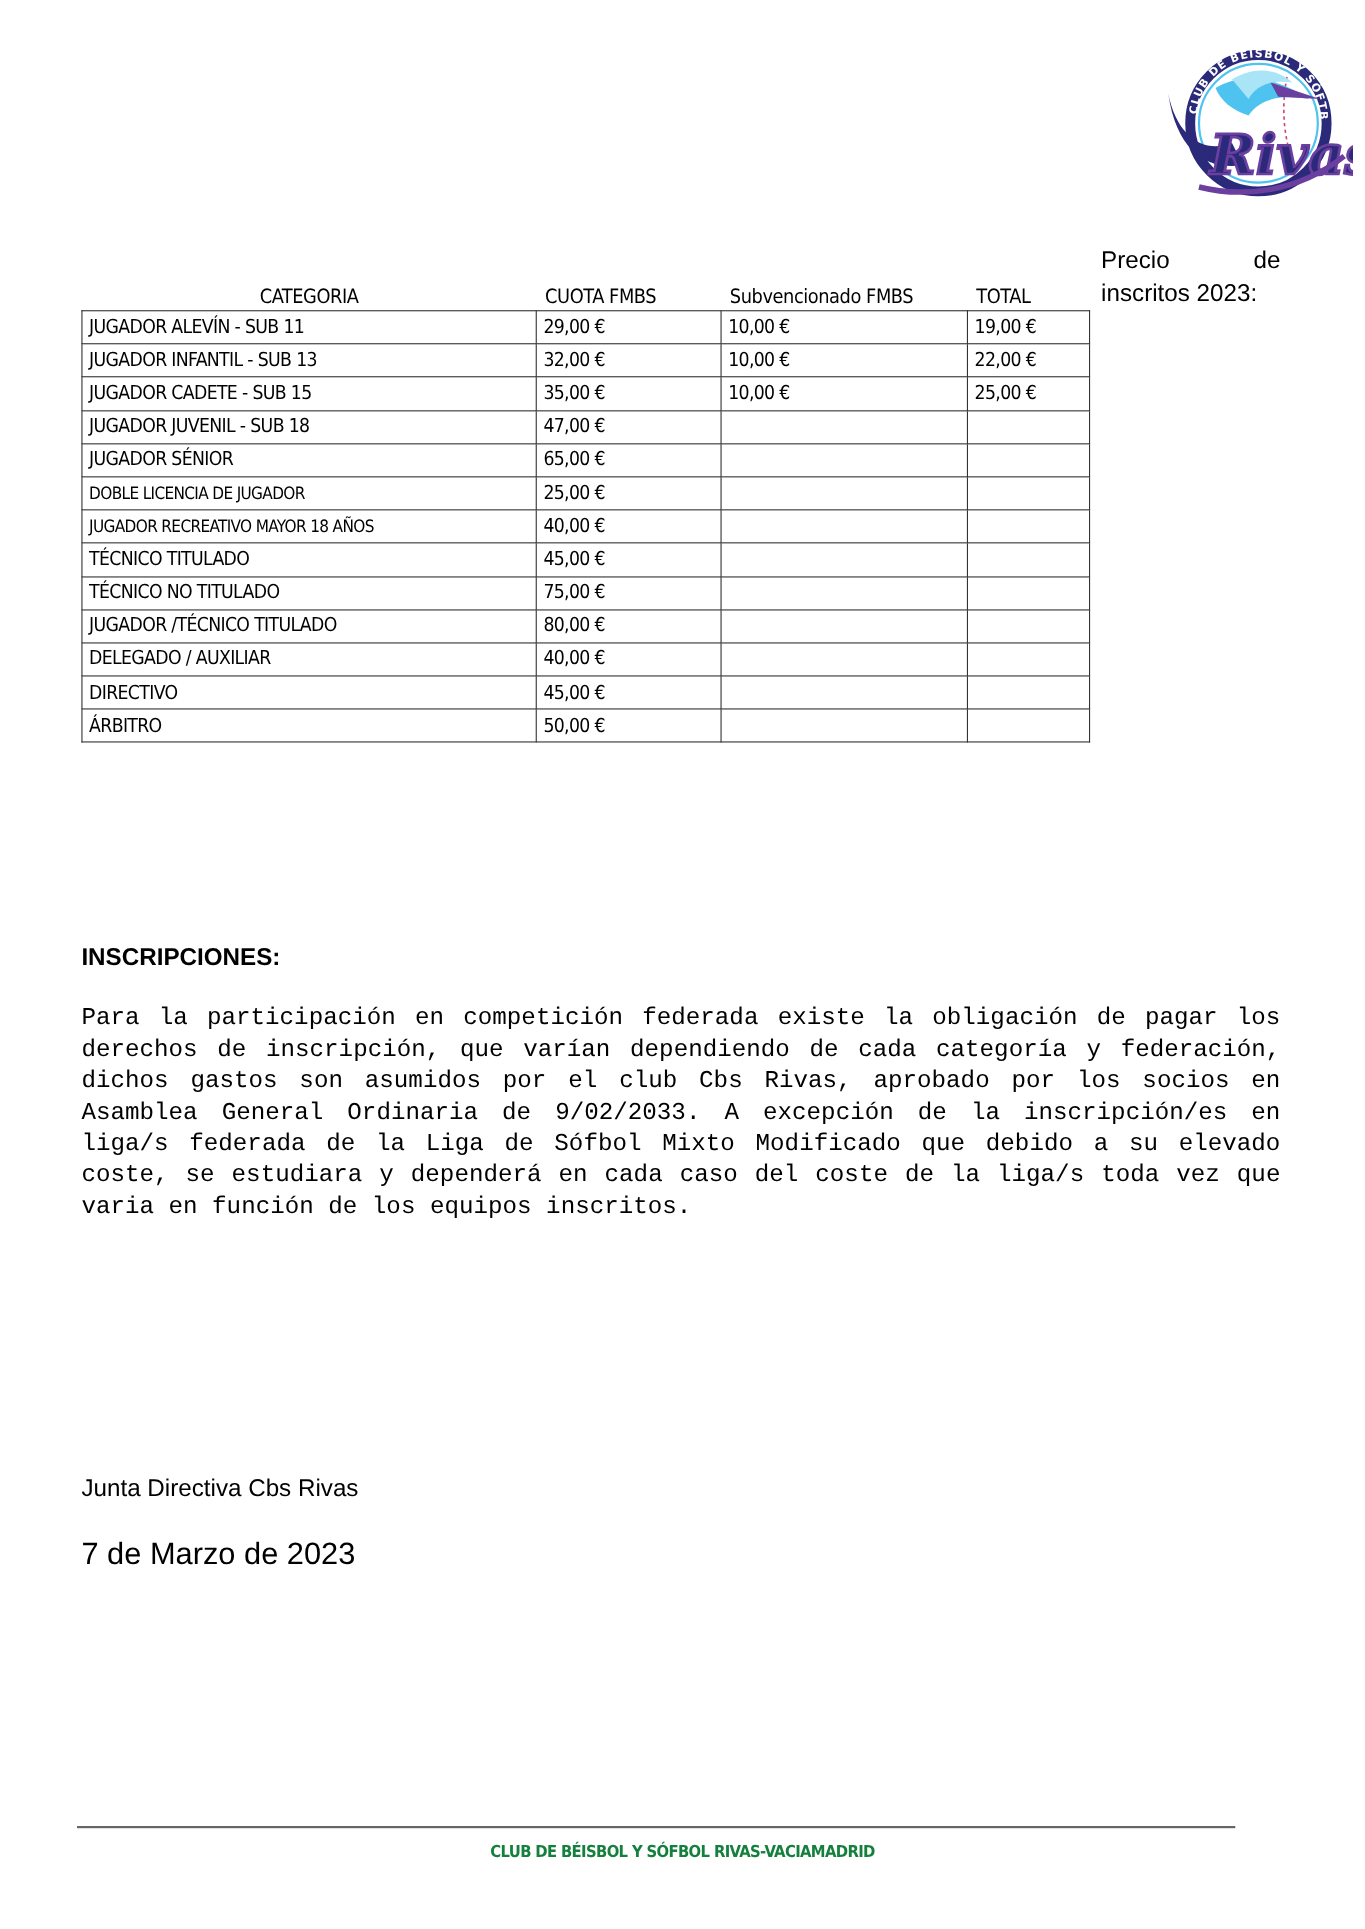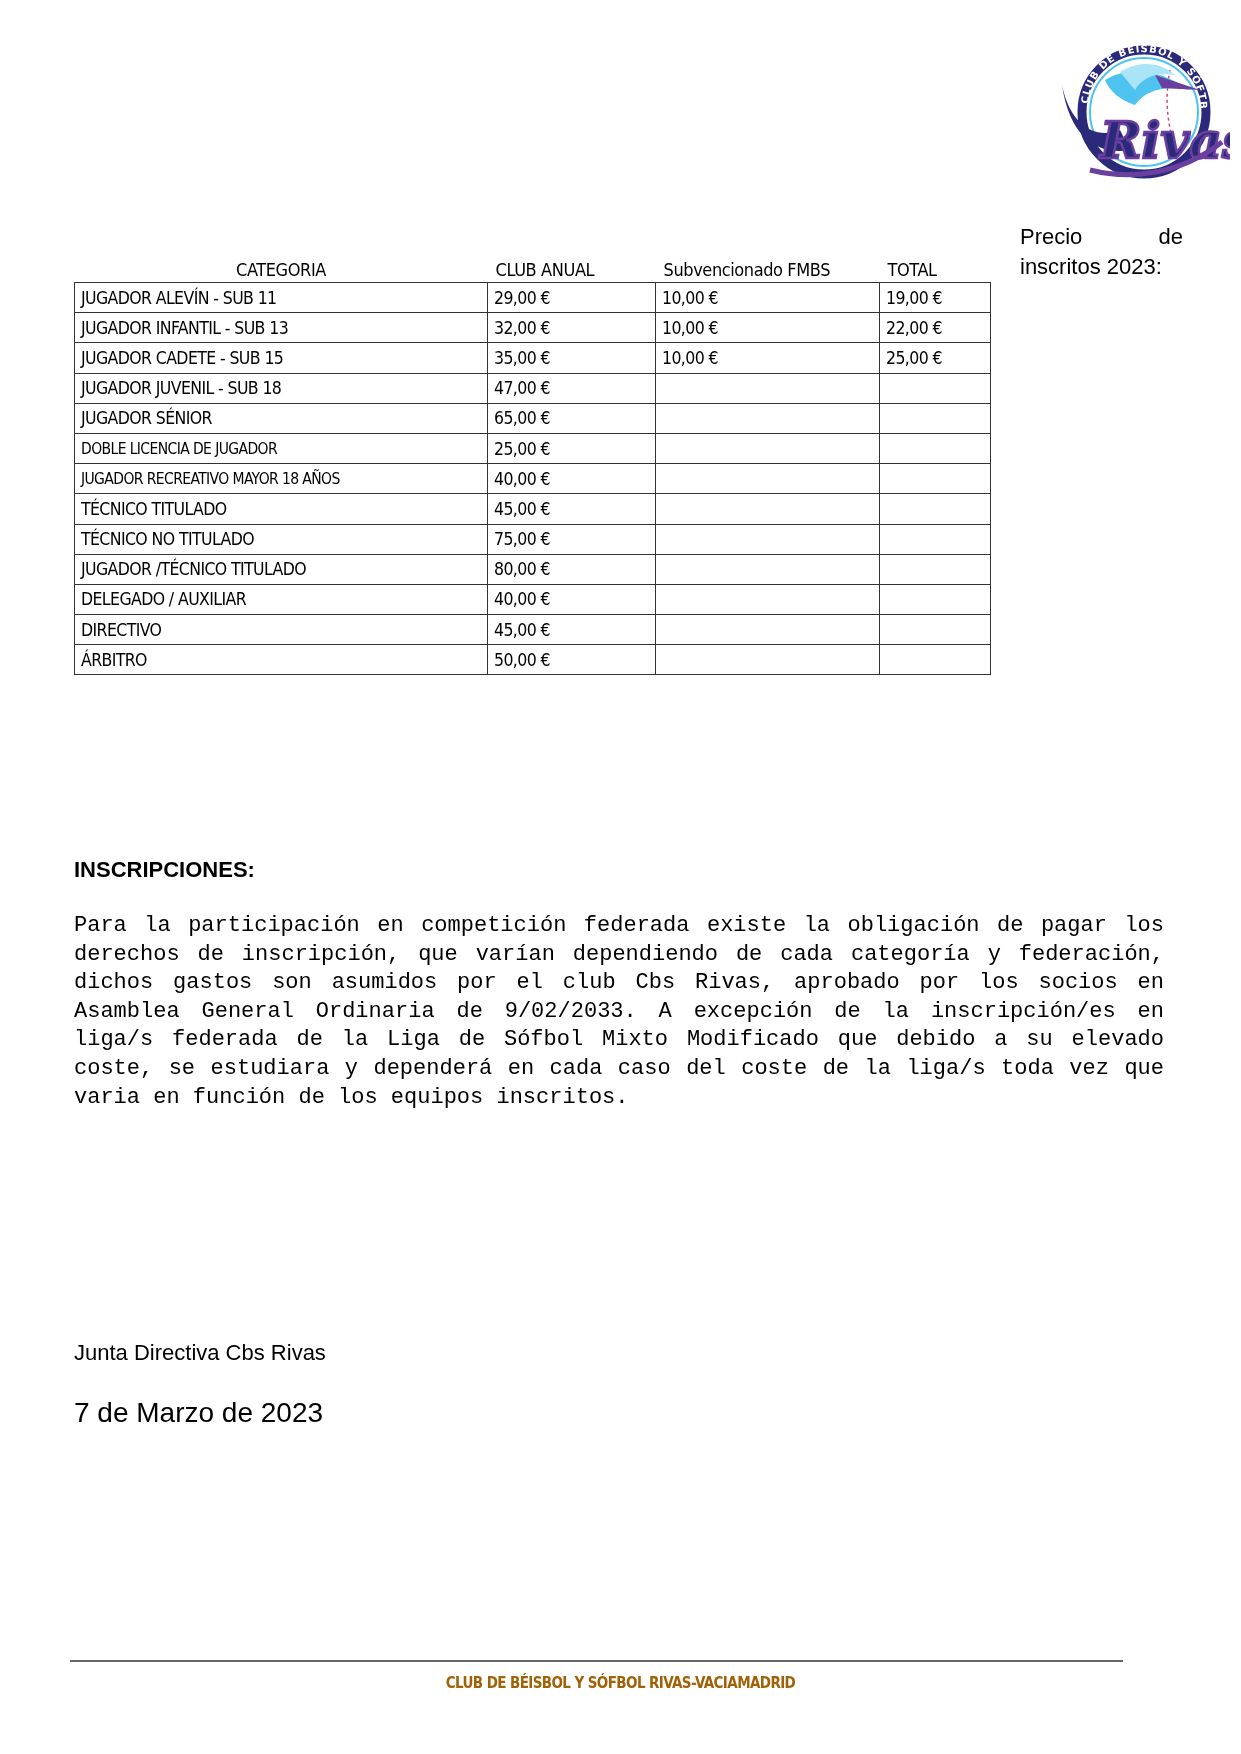--- a/index.html
+++ b/index.html
@@ -4,21 +4,21 @@
 <style>
   html, body { margin: 0; padding: 0; background: #ffffff; }
   body { width: 1241px; height: 1754px; position: relative; overflow: hidden; color: #000; }
   .page { position: absolute; left: 0; top: 0; width: 1241px; height: 1754px; }
 
   .logo { position: absolute; left: 1050px; top: 30px; width: 180px; height: 165px; }
 
   .side-note {
     position: absolute; left: 1001px; top: 222px; width: 163px;
     font-family: "Liberation Sans", sans-serif; font-size: 22px; line-height: 30px;
-    text-align: justify; text-align-last: left; margin-left: 19px;
+    text-align: justify; text-align-last: left;
   }
   .side-note .l1 { display: flex; justify-content: space-between; }
 
   .fees-table {
     position: absolute; left: 74px; top: 253px;
     border-collapse: collapse;
     font-family: "DejaVu Sans", sans-serif; font-size: 17.5px;
     font-stretch: condensed;
   }
   .fees-table th {
@@ -52,21 +52,21 @@
     font-family: "Liberation Sans", sans-serif; font-size: 22px;
   }
   .date {
     position: absolute; left: 74px; top: 1397px;
     font-family: "Liberation Sans", sans-serif; font-size: 28px;
   }
   .footer-rule { position: absolute; left: 70px; top: 1660px; width: 1053px; height: 0; border-top: 2px solid #666; }
   .footer-text {
     position: absolute; left: 0; top: 1674px; width: 1241px; text-align: center;
     font-family: "DejaVu Sans", sans-serif; font-weight: bold; font-size: 15px;
-    color: #a16207; letter-spacing: -0.6px; font-stretch: condensed;
+    color: #15803d; letter-spacing: -0.6px; font-stretch: condensed;
   }
 </style>
 </head>
 <body>
 
 <div class="page">
 
   <div class="logo">
     <svg width="180" height="165" viewBox="0 0 180 165">
       <defs>
@@ -97,21 +97,21 @@
       <span>Precio</span>
       <span>de</span>
     </div>
     <div>inscritos 2023:</div>
   </div>
 
   <table class="fees-table">
     <thead>
       <tr>
         <th class="c0">CATEGORIA</th>
-        <th class="c1">CLUB ANUAL</th>
+        <th class="c1">CUOTA FMBS</th>
         <th class="c2">Subvencionado FMBS</th>
         <th class="c3">TOTAL</th>
       </tr>
     </thead>
     <tbody>
       <tr>
         <td class="c0">JUGADOR ALEVÍN - SUB 11</td>
         <td class="c1">29,00 €</td>
         <td class="c2">10,00 €</td>
         <td class="c3">19,00 €</td>

